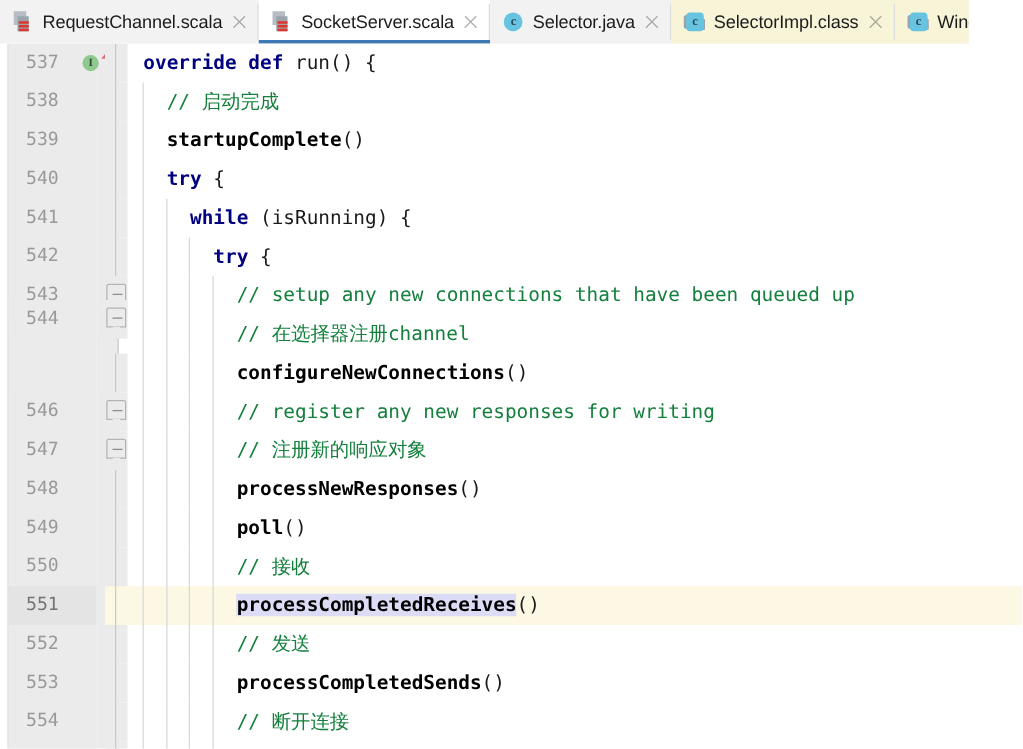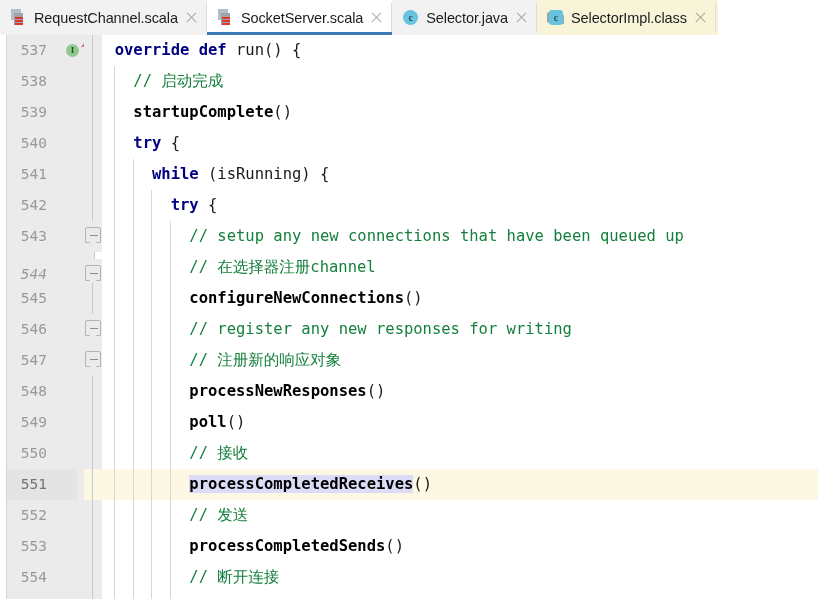--- a/index.html
+++ b/index.html
@@ -6,21 +6,21 @@
   body{
     width:818px;height:599px;overflow:hidden;
     background:#ffffff;
     font-family:"Liberation Sans",sans-serif;
     -webkit-font-smoothing:antialiased;
   }
   .ide{position:relative;width:818px;height:599px;background:#fff;}
 
   
   .tabbar{
-    position:relative;height:35px;width:718px;
+    position:relative;height:35px;width:775px;
     background:#f2f2f2;
     display:flex;align-items:center;
     box-sizing:border-box;
     overflow:hidden;
   }
   .tab{
     display:flex;align-items:center;
     padding:0 9px 0 10px;
     height:35px;box-sizing:border-box;
     position:relative;
@@ -403,30 +403,29 @@
           </div>
         </div>
         <div class="row" style="position: absolute; left: 7px; top: 186px; width: 88px;">
           <div class="ln">543</div>
           <div class="fold">
             <span class="foldbox start">
               <span class="dash"></span>
             </span>
           </div>
         </div>
-        <div class="row" style="position: absolute; left: 7px; top: 224px; width: 88px; font-style: italic;">
+        <div class="row" style="position: absolute; left: 7px; top: 205px; width: 88px;">
           <div class="ln">544</div>
           <div class="fold">
             <span class="foldbox start">
               <span class="dash"></span>
             </span>
           </div>
         </div>
         <div class="row" style="position: absolute; left: 7px; top: 248px; width: 88px;">
-          <div class="ln">545</div>
           <div class="fold">
             <span class="foldline"></span>
           </div>
         </div>
         <div class="row" style="position: absolute; left: 7px; top: 279px; width: 88px;">
           <div class="ln">546</div>
           <div class="fold">
             <span class="foldbox start">
               <span class="dash"></span>
             </span>

